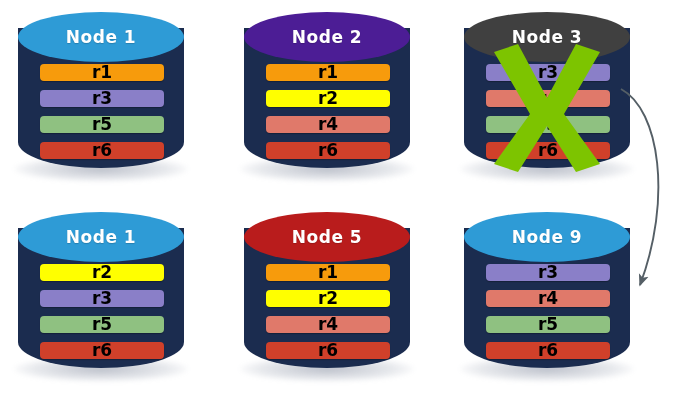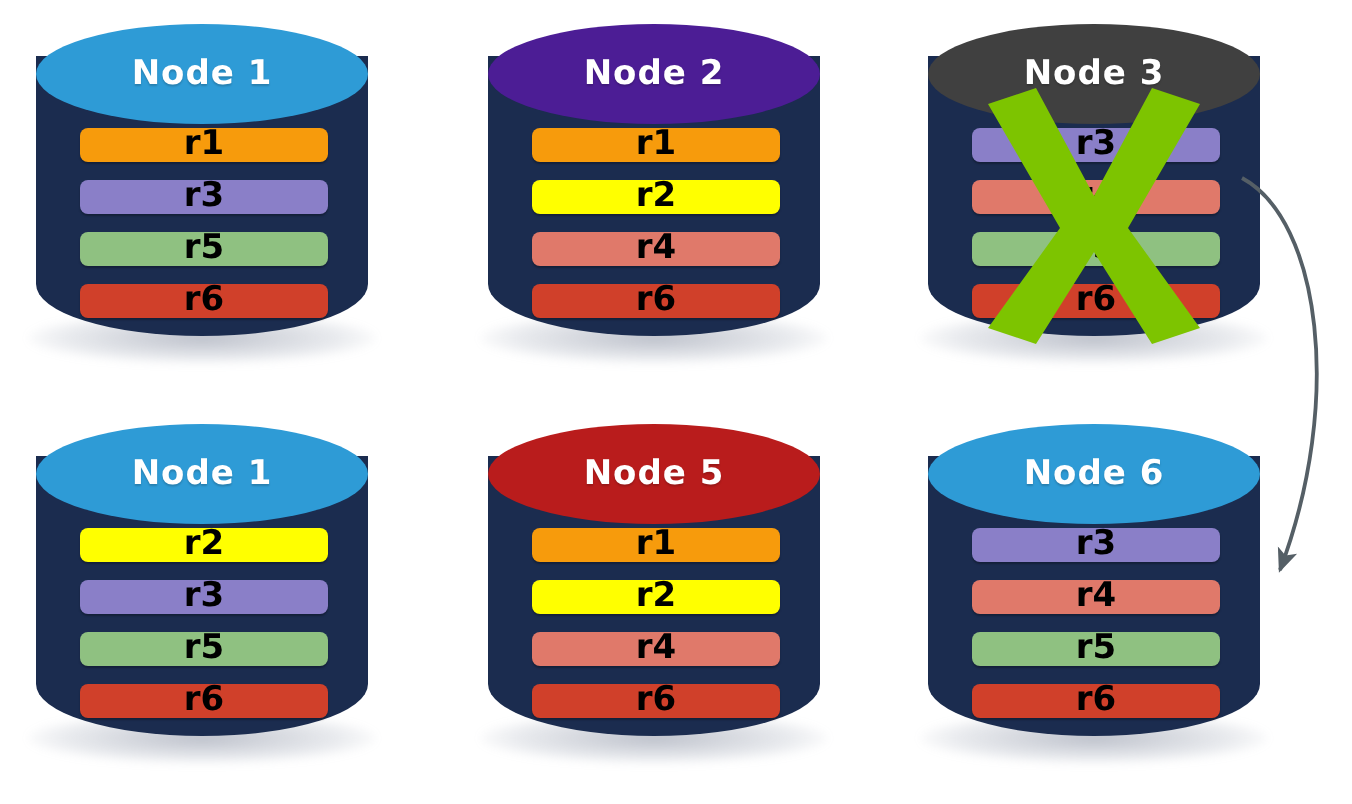--- a/index.html
+++ b/index.html
@@ -213,21 +213,21 @@
         </div>
         <div class="bar" style="background: rgb(208, 64, 42);">
           <span class="bar-label">r6</span>
         </div>
       </div>
     </div>
     <div class="node" style="left: 452px; top: 206px;">
       <div class="cyl-shadow"></div>
       <div class="cyl-body" style="background: rgb(27, 44, 79);"></div>
       <div class="cyl-top" style="background: rgb(46, 155, 214);">
-        <span class="cyl-top-label">Node 6</span>
+        <span class="cyl-top-label">Node 9</span>
       </div>
       <div class="bars">
         <div class="bar" style="background: rgb(138, 127, 200);">
           <span class="bar-label">r3</span>
         </div>
         <div class="bar" style="background: rgb(224, 121, 106);">
           <span class="bar-label">r4</span>
         </div>
         <div class="bar" style="background: rgb(143, 193, 129);">
           <span class="bar-label">r5</span>

